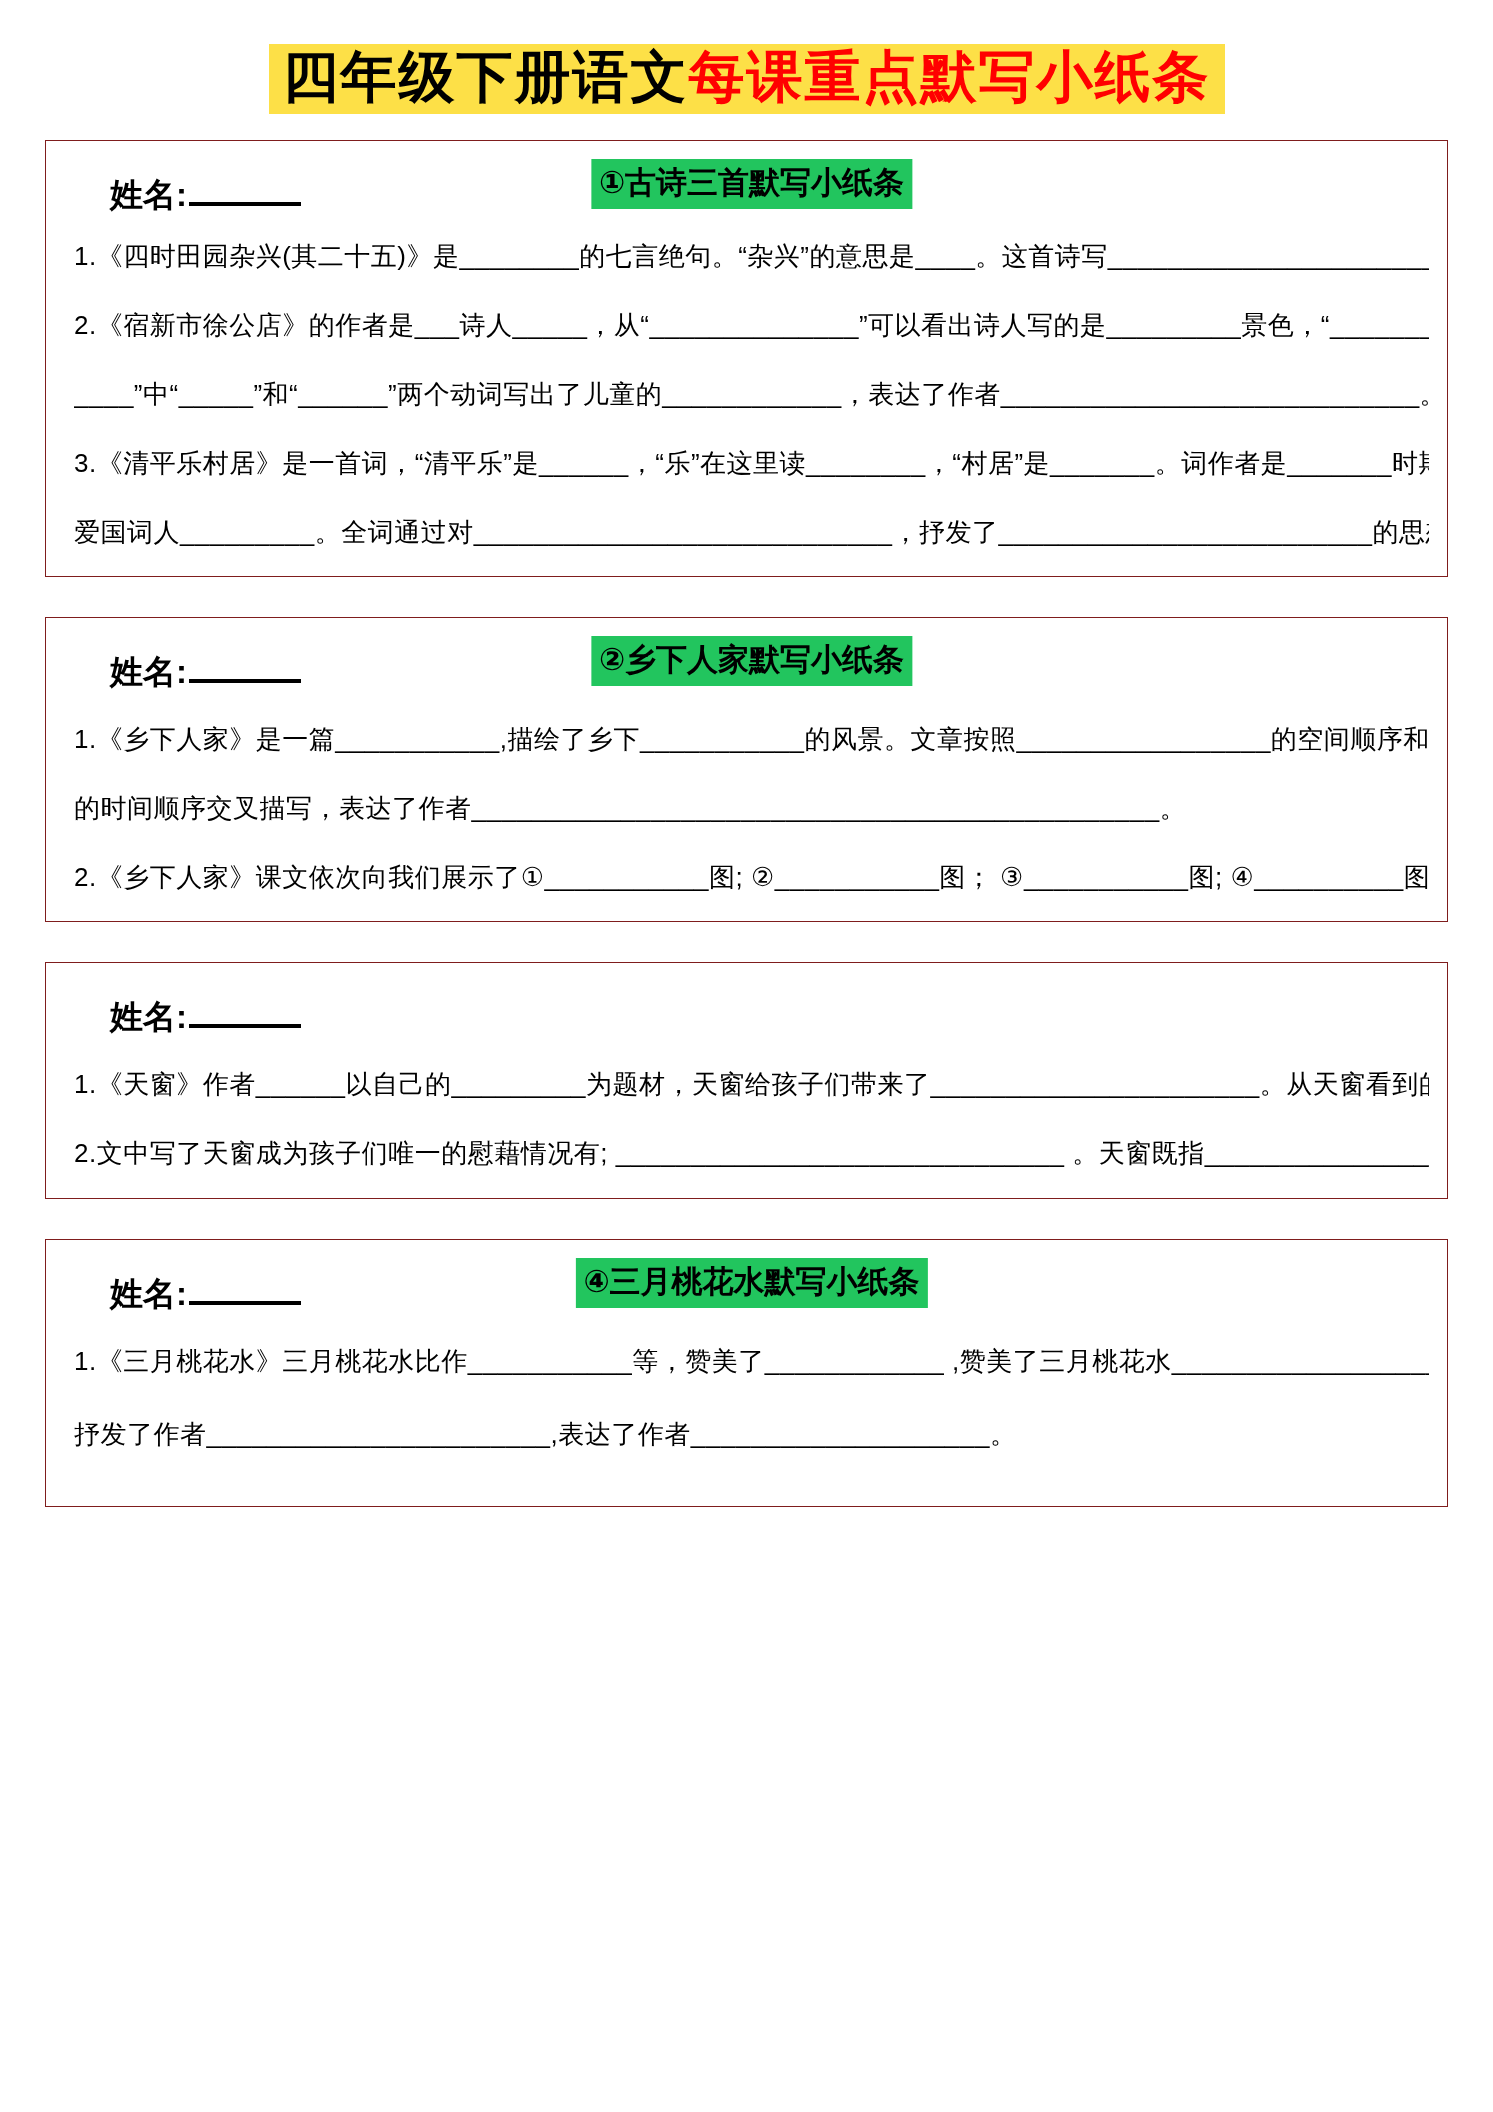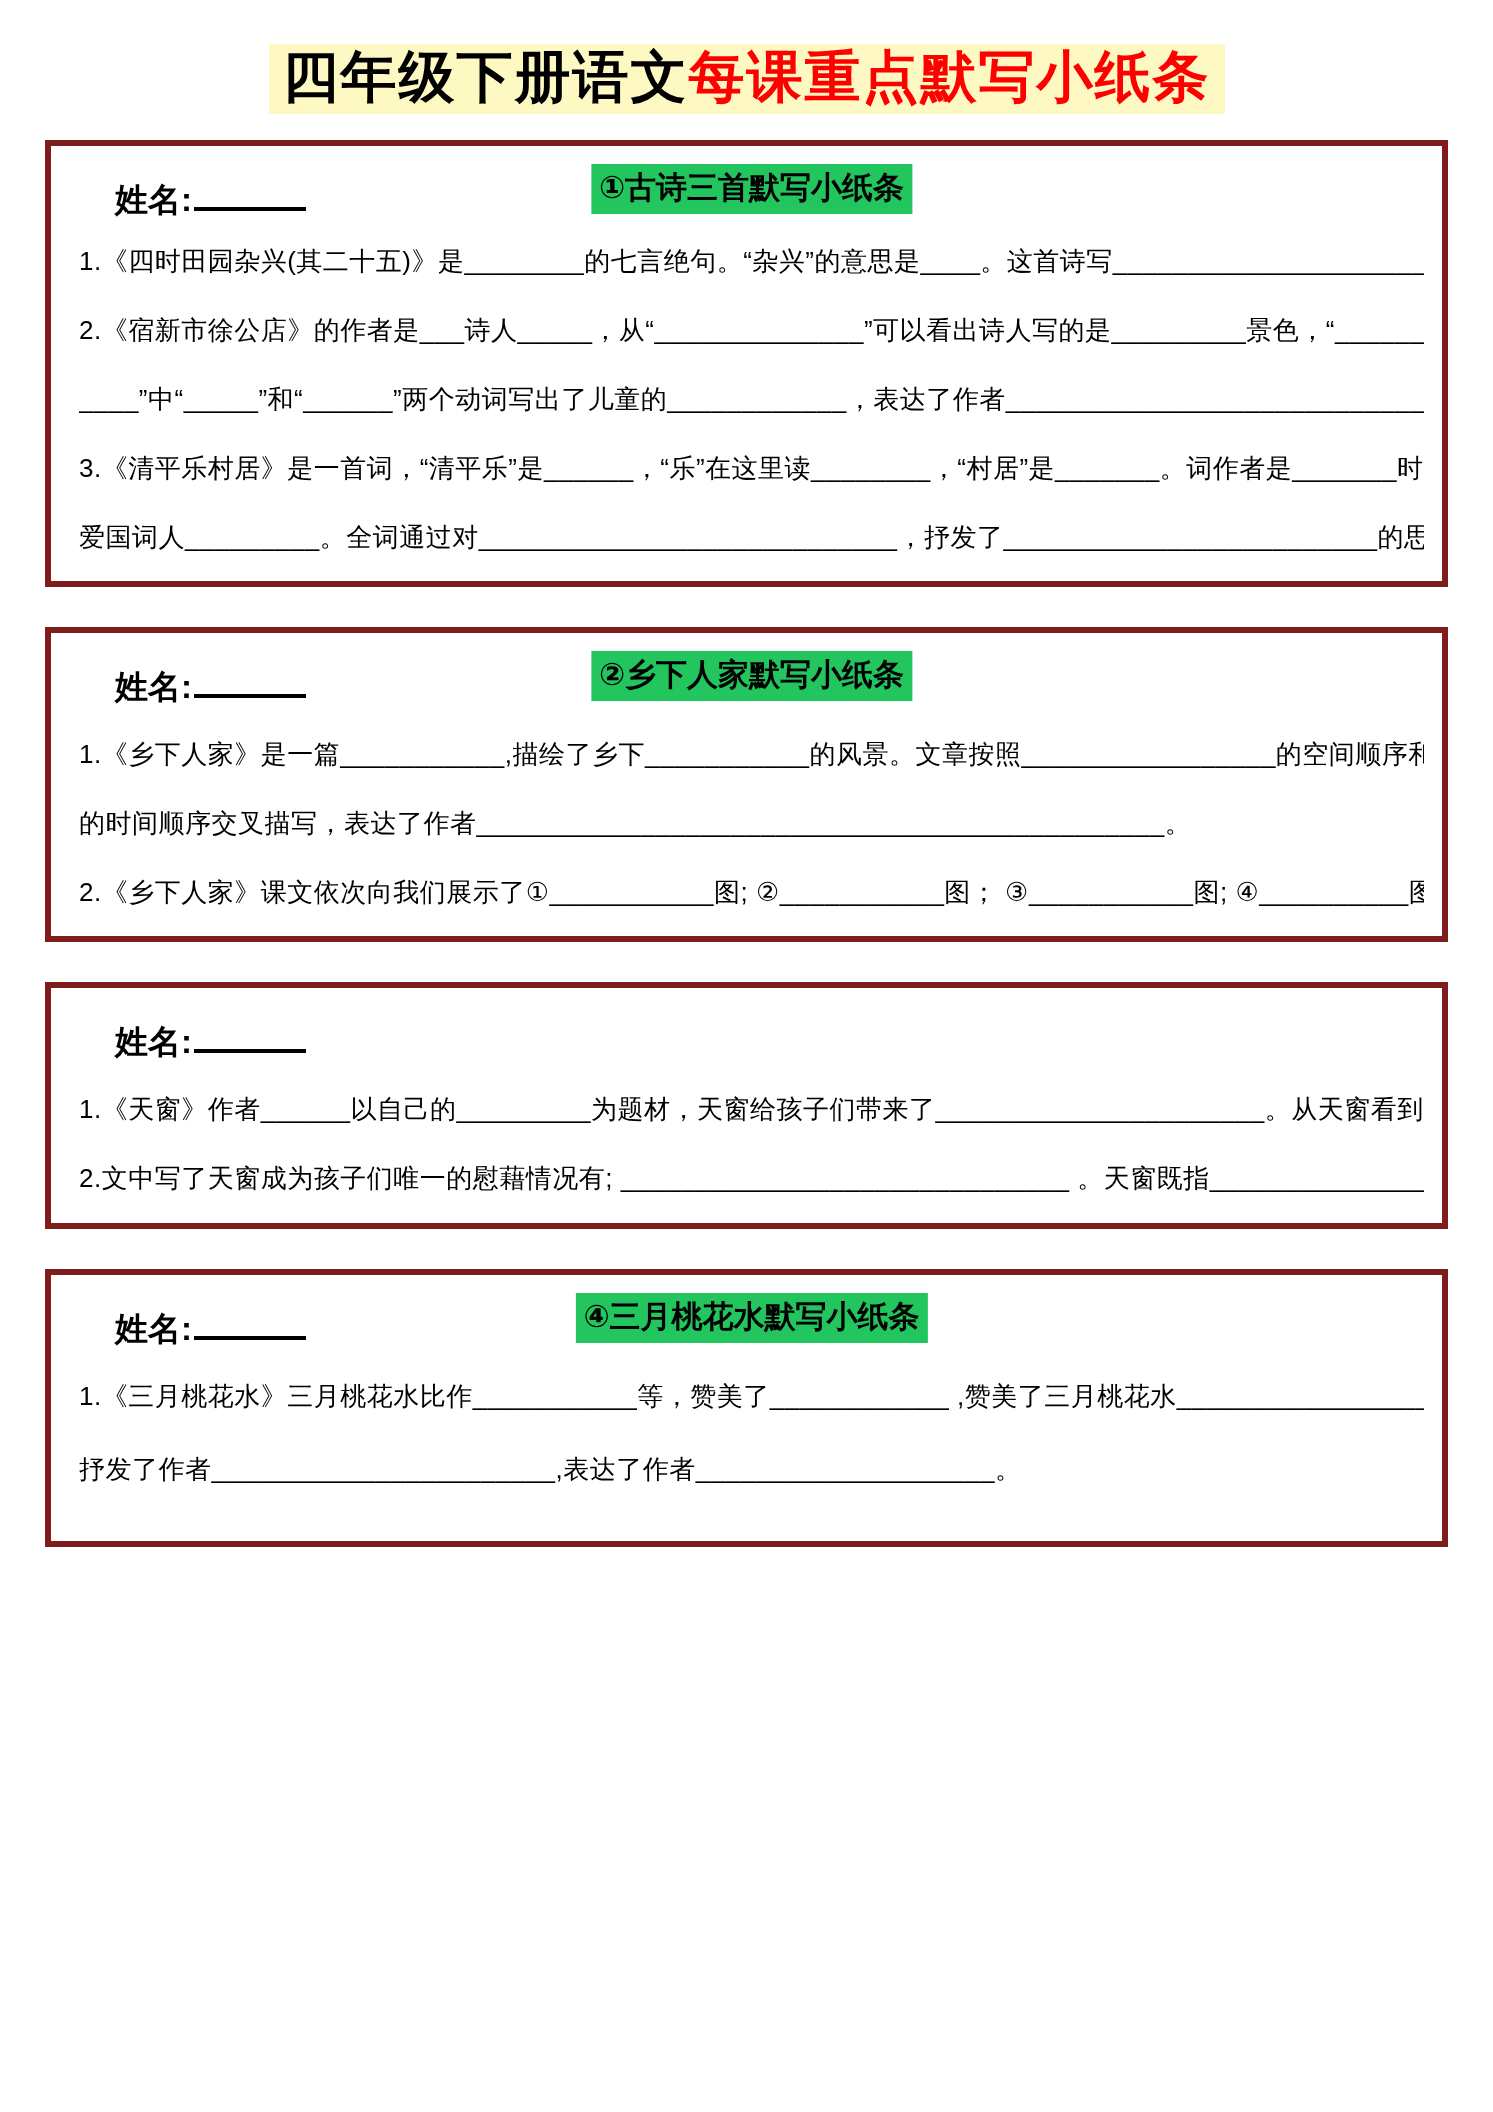--- a/index.html
+++ b/index.html
@@ -16,34 +16,34 @@
     box-sizing: border-box;
     padding-top: 44px;
   }
   
   .title-bar {
     text-align: center;
     margin-bottom: 26px;
   }
   .title-hl {
     display: inline-block;
-    background: #fef9c3;
+    background: #fde047;
     padding: 2px 14px 6px 14px;
     font-size: 56px;
     font-weight: 900;
     letter-spacing: 2px;
     line-height: 1.1;
     white-space: nowrap;
   }
   .t-black { color: #000000; }
   .t-red   { color: #ff0000; }
 
   
   .card {
-    border: 6px solid #7f1d1d;
+    border: 1px solid #7f1d1d;
     margin: 0 45px 40px 45px;
     padding: 14px 16px 16px 26px;
     box-sizing: border-box;
     background: #ffffff;
   }
   .card-head {
     position: relative;
     height: 86px;
   }
   .name-field {

